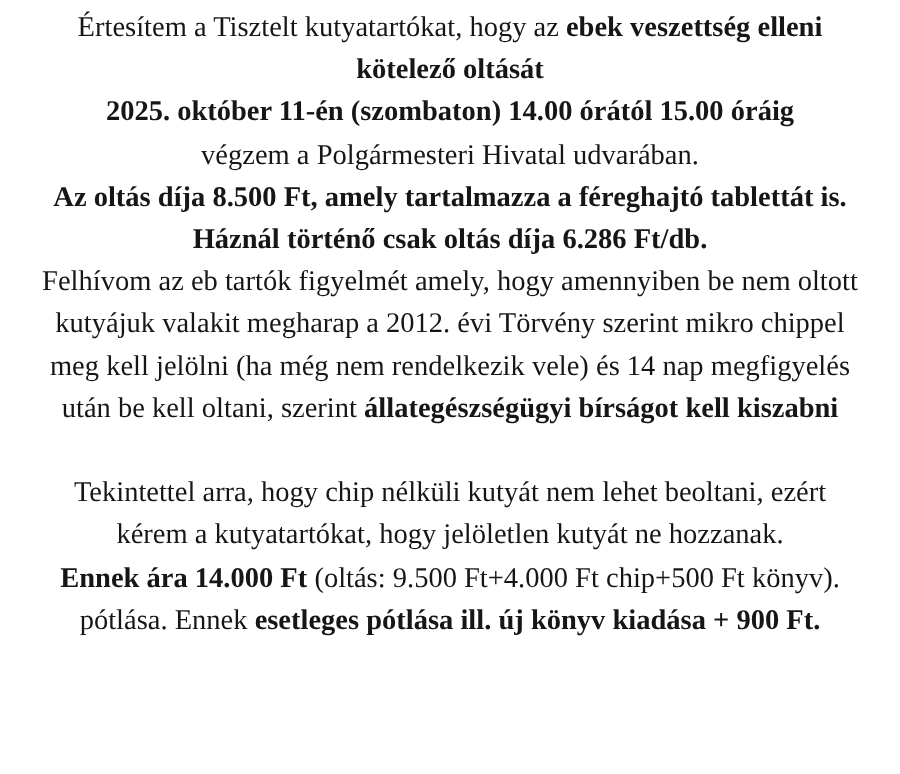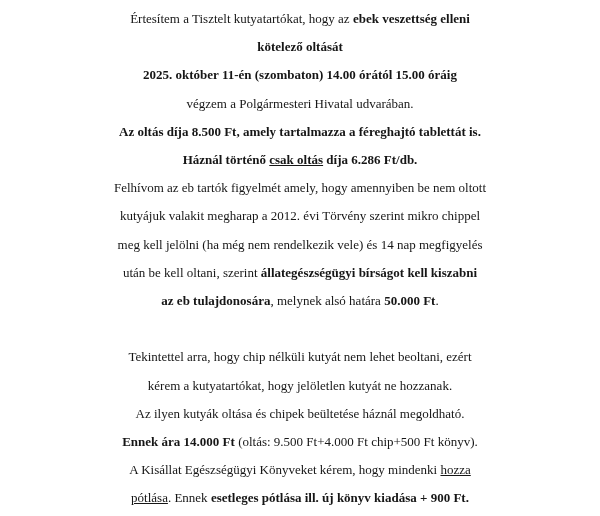--- a/index.html
+++ b/index.html
@@ -12,44 +12,41 @@
     background: #ffffff;
     overflow: hidden;
     font-family: "Liberation Serif", "DejaVu Serif", serif;
     color: #161616;
   }
   .doc {
     box-sizing: border-box;
     width: 600px;
     padding: 5px 4px 0 4px;
     text-align: center;
-    font-size: 13px;
+    font-size: 19px;
     line-height: 28.2px;
   }
   .line {
     white-space: nowrap;
   }
   .b { font-weight: bold; }
-  .u { text-decoration: underline; }
+  .u { }
 </style>
 </head>
 <body>
 
 <div class="doc">
     <div class="line"><span>Értesítem a Tisztelt kutyatartókat, hogy az </span><span class="b">ebek veszettség elleni</span></div>
     <div class="line"><span class="b">kötelező oltását</span></div>
     <div class="line"><span class="b">2025. október 11-én (szombaton) 14.00 órától 15.00 óráig</span></div>
     <div class="line"><span>végzem a Polgármesteri Hivatal udvarában.</span></div>
     <div class="line"><span class="b">Az oltás díja 8.500 Ft, amely tartalmazza a féreghajtó tablettát is.</span></div>
     <div class="line"><span class="b">Háznál történő </span><span class="b u">csak oltás</span><span class="b"> díja 6.286 Ft/db.</span></div>
     <div class="line"><span>Felhívom az eb tartók figyelmét amely, hogy amennyiben be nem oltott</span></div>
     <div class="line"><span>kutyájuk valakit megharap a 2012. évi Törvény szerint mikro chippel</span></div>
     <div class="line"><span>meg kell jelölni (ha még nem rendelkezik vele) és 14 nap megfigyelés</span></div>
     <div class="line"><span>után be kell oltani, szerint </span><span class="b">állategészségügyi bírságot kell kiszabni</span></div>
-    <div class="line"><span class="b">az eb tulajdonosára</span><span>, melynek alsó határa </span><span class="b">50.000 Ft</span><span>.</span></div>
     <div class="line">&nbsp;</div>
     <div class="line"><span>Tekintettel arra, hogy chip nélküli kutyát nem lehet beoltani, ezért</span></div>
     <div class="line"><span>kérem a kutyatartókat, hogy jelöletlen kutyát ne hozzanak.</span></div>
-    <div class="line"><span>Az ilyen kutyák oltása és chipek beültetése háznál megoldható.</span></div>
     <div class="line"><span class="b">Ennek ára 14.000 Ft</span><span> (oltás: 9.500 Ft+4.000 Ft chip+500 Ft könyv).</span></div>
-    <div class="line"><span>A Kisállat Egészségügyi Könyveket kérem, hogy mindenki </span><span class="u">hozza</span></div>
     <div class="line"><span class="u">pótlása</span><span>. Ennek </span><span class="b">esetleges pótlása ill. új könyv kiadása + 900 Ft.</span></div>
   </div>
 
 </body></html>

